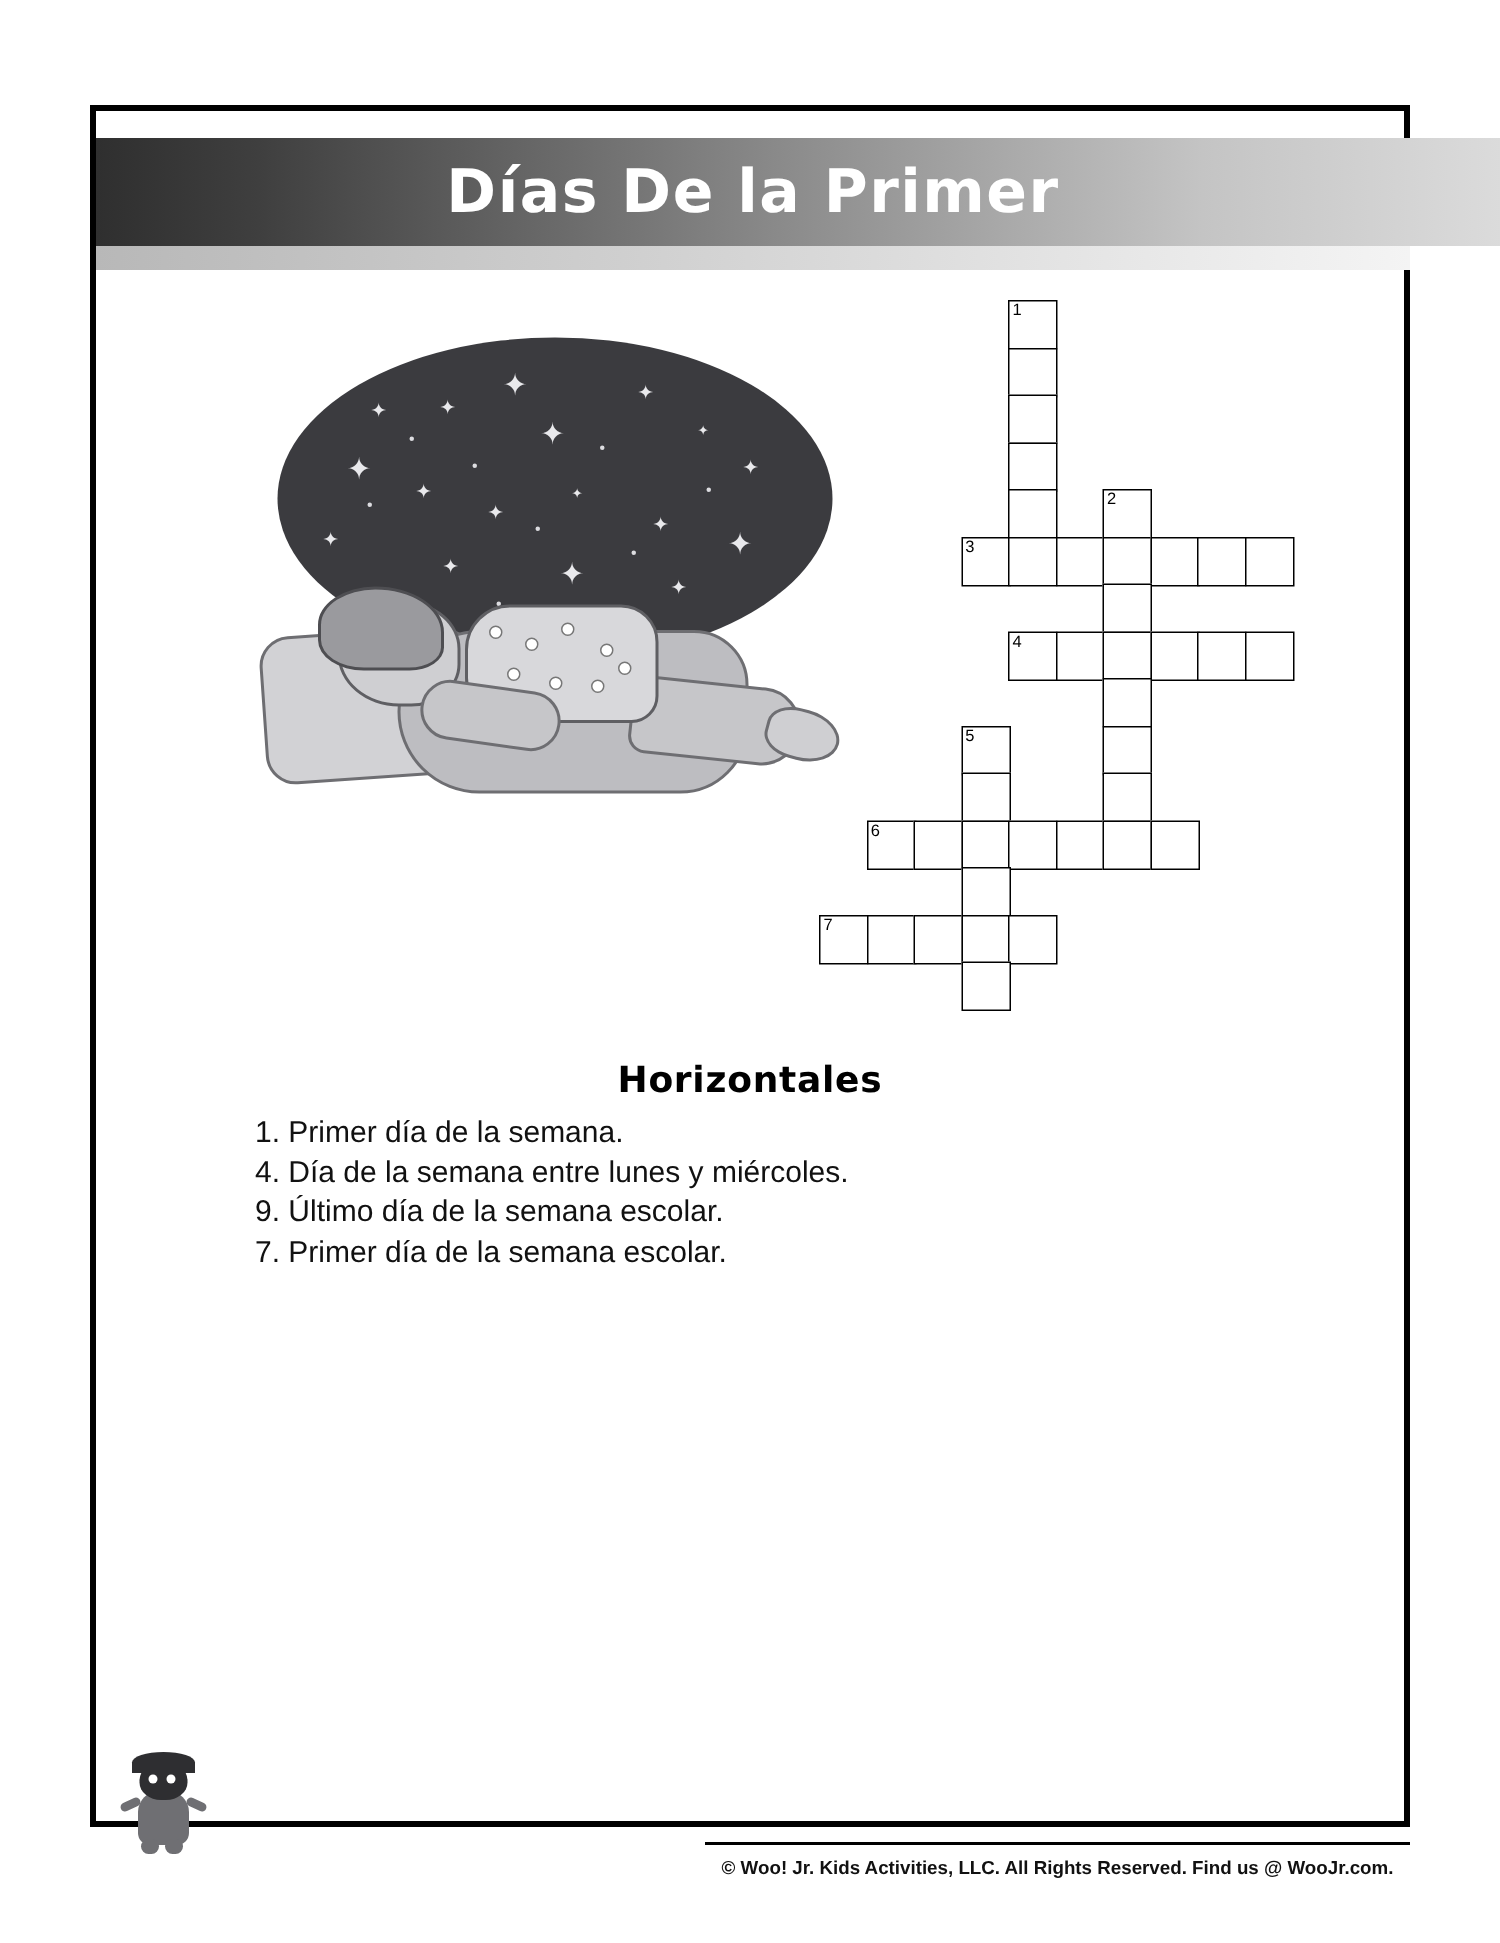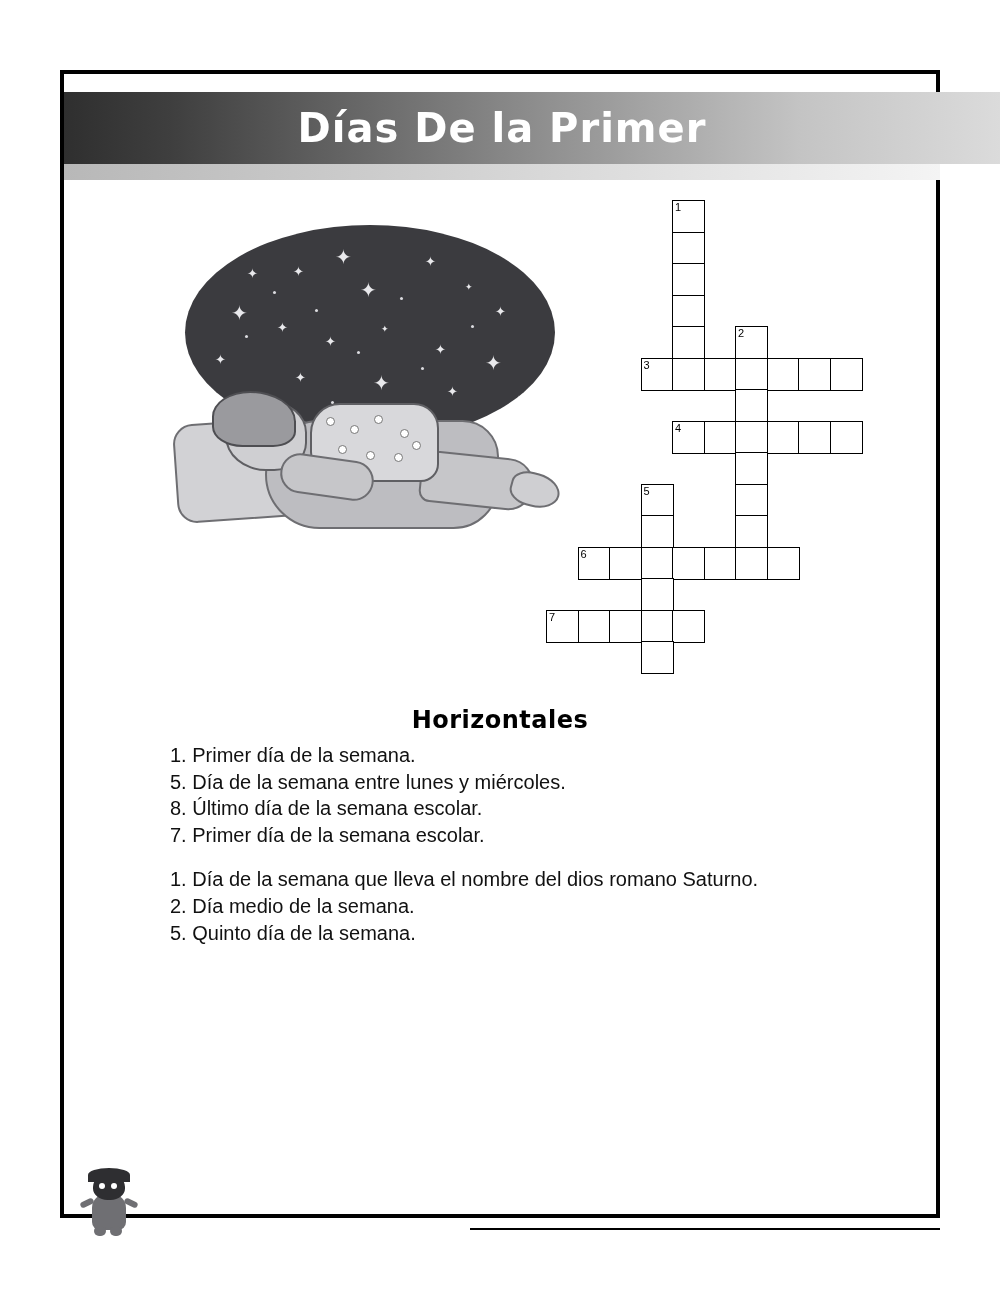--- a/index.html
+++ b/index.html
@@ -446,38 +446,34 @@
       <div class="cell" style="left: 63px; top: 409.5px;"></div>
       <div class="cell" style="left: 94.5px; top: 409.5px;"></div>
       <div class="cell" style="left: 126px; top: 409.5px;"></div>
       <div class="cell" style="left: 94.5px; top: 441px;"></div>
     </div>
 
   <div class="clues">
     <div class="clue-heading">Horizontales</div>
     <ul class="clue-list">
       <li>1. Primer día de la semana.</li>
-      <li>5. Día de la semana entre lunes y miércoles.</li>
-      <li>8. Último día de la semana escolar.</li>
+      <li>4. Día de la semana entre lunes y miércoles.</li>
+      <li>9. Último día de la semana escolar.</li>
       <li>7. Primer día de la semana escolar.</li>
-    </ul>
-    <ul class="clue-list verticales">
-      <li>1. Día de la semana que lleva el nombre del dios romano Saturno.</li>
-      <li>2. Día medio de la semana.</li>
-      <li>5. Quinto día de la semana.</li>
     </ul>
   </div>
 
   <div class="mascot">
     <div class="m-arm l"></div>
     <div class="m-arm r"></div>
     <div class="m-body"></div>
     <div class="m-head"></div>
     <div class="m-hair"></div>
     <div class="m-eye l"></div>
     <div class="m-eye r"></div>
     <div class="m-leg l"></div>
     <div class="m-leg r"></div>
   </div>
 
   <div class="footer-line"></div>
+  <div class="footer-text">© Woo! Jr.  Kids Activities, LLC. All Rights Reserved. Find us @ WooJr.com.</div>
 
 </div>
 
 </body></html>

